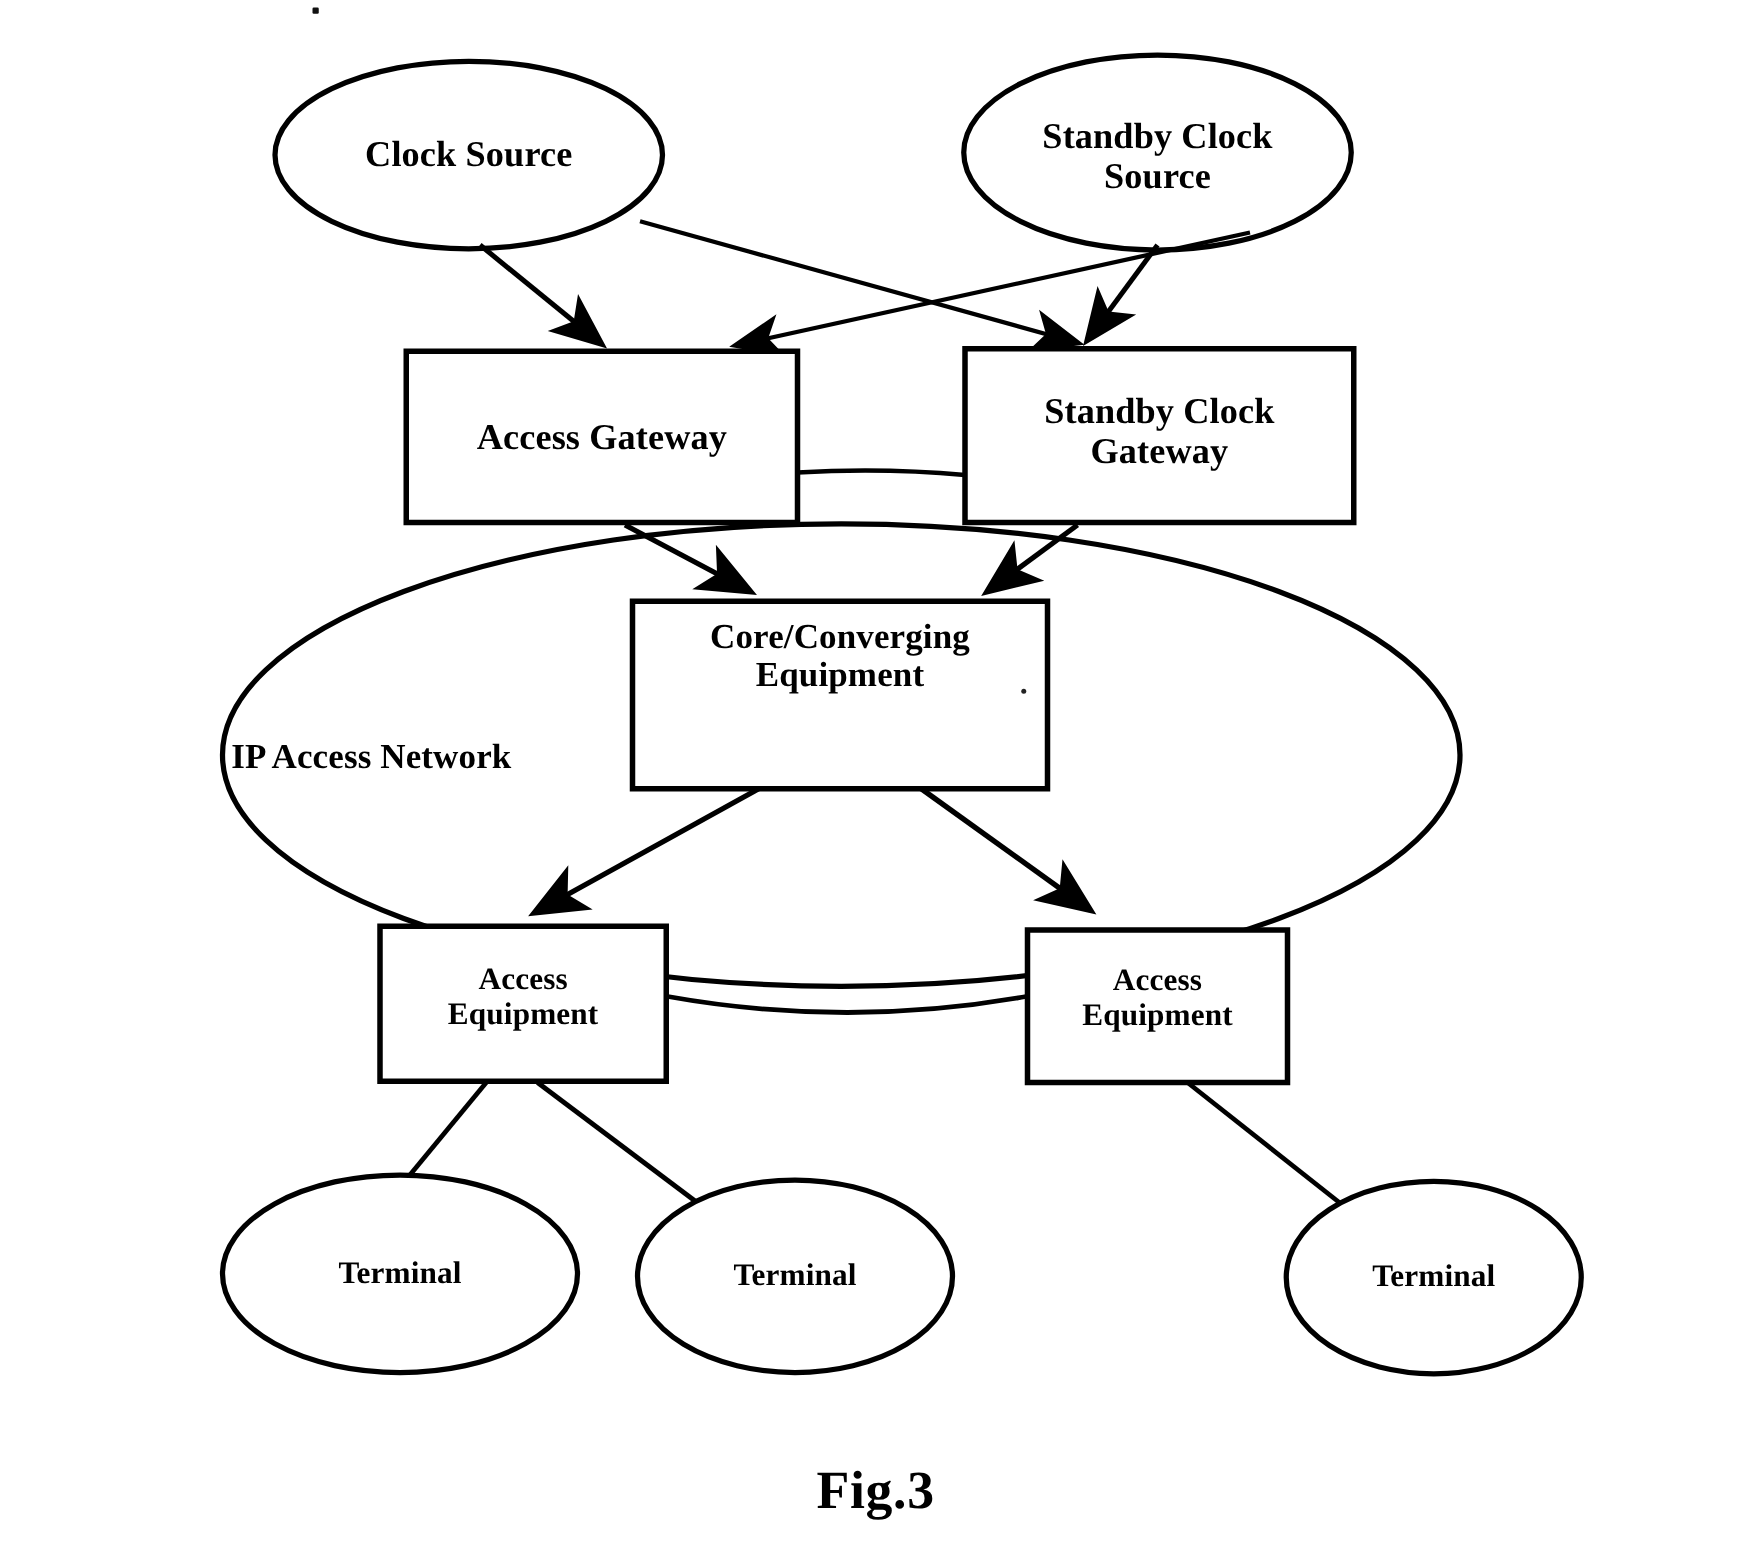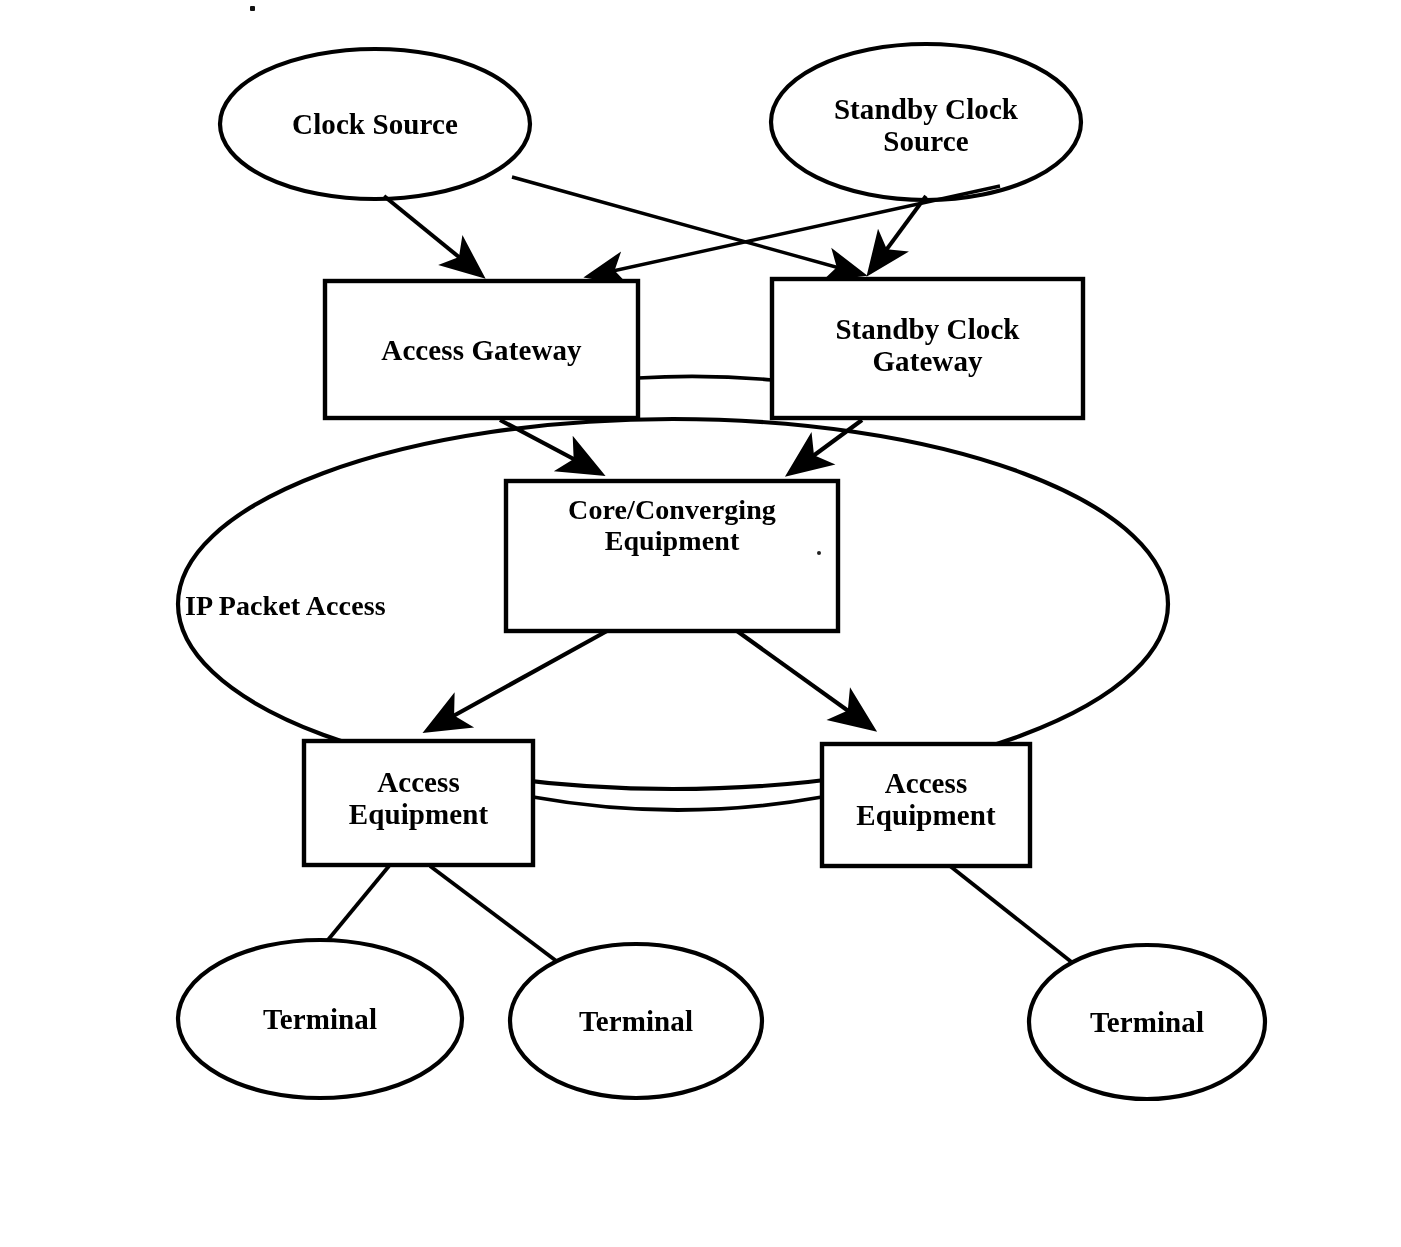--- a/index.html
+++ b/index.html
@@ -39,21 +39,21 @@
     color: #000000;
     letter-spacing: 0.1px;
     white-space: pre-line;
     display: flex;
     align-items: center;
     justify-content: center;
     pointer-events: none;
   }
   .lbl-lg { font-size: 29px; }
   .lbl-md { font-size: 28px; }
-  .lbl-sm { font-size: 29px; }
+  .lbl-sm { font-size: 25px; }
   .fig-caption {
     position: absolute;
     left: 0;
     width: 1401px;
     text-align: center;
     font-weight: 700;
     font-size: 43px;
     letter-spacing: 0.5px;
   }
   .scan-dot {
@@ -156,31 +156,32 @@
 Source</div>
 
   <div class="node-label lbl-lg" style="left:325px; top:322px; width:313px; height:56px;">Access Gateway</div>
 
   <div class="node-label lbl-lg" style="left:772px; top:308px; width:311px; height:74px;">Standby Clock
 Gateway</div>
 
   <div class="node-label lbl-md" style="left:506px; top:488px; width:332px; height:74px;">Core/Converging
 Equipment</div>
 
-  <div class="node-label lbl-md" style="left:185px; top:588px; width:285px; height:36px; justify-content:flex-start;">IP Packet Access</div>
+  <div class="node-label lbl-md" style="left:185px; top:588px; width:285px; height:36px; justify-content:flex-start;">IP Access Network</div>
 
   <div class="node-label lbl-sm" style="left:304px; top:761px; width:229px; height:74px;">Access
 Equipment</div>
 
   <div class="node-label lbl-sm" style="left:822px; top:762px; width:208px; height:74px;">Access
 Equipment</div>
 
   <div class="node-label lbl-sm" style="left:178px; top:998px; width:284px; height:42px;">Terminal</div>
 
   <div class="node-label lbl-sm" style="left:510px; top:1000px; width:252px; height:42px;">Terminal</div>
 
   <div class="node-label lbl-sm" style="left:1029px; top:1001px; width:236px; height:42px;">Terminal</div>
 
+  <div class="fig-caption" style="top:1168px;">Fig.3</div>
 
   <div class="scan-dot" style="left:250px; top:6px;"></div>
   <div class="scan-dot-2" style="left:817px; top:551px;"></div>
 
 </div>
 
 </body></html>

